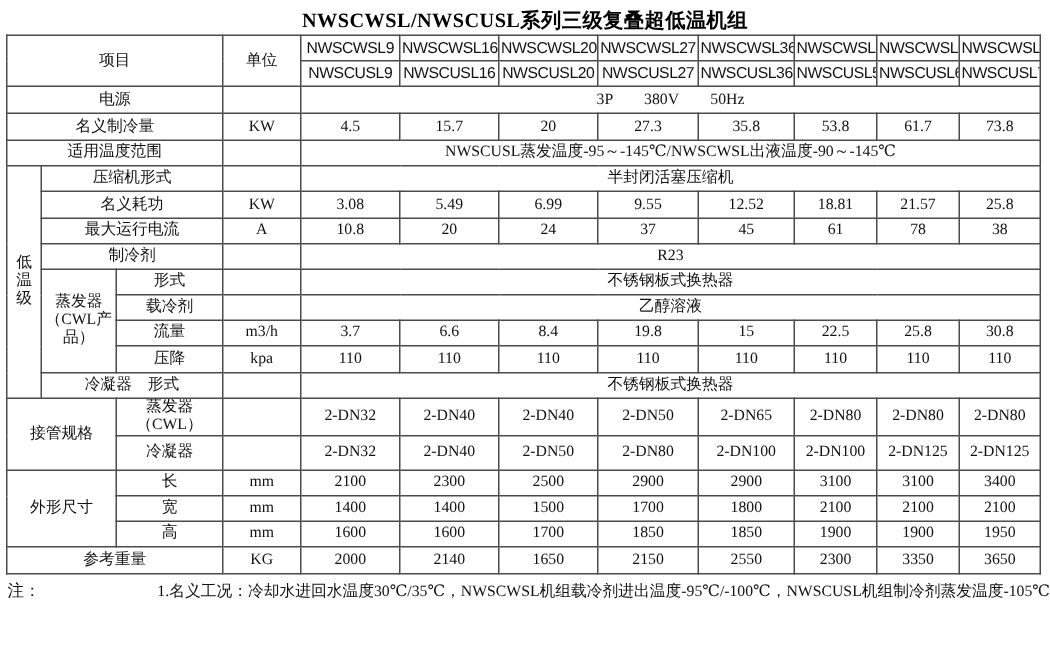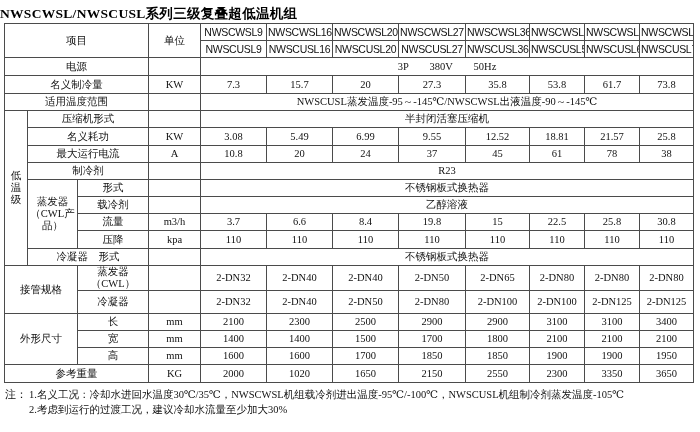--- a/index.html
+++ b/index.html
@@ -1,21 +1,21 @@
 <!DOCTYPE html>
 <html><head>
 <meta charset="utf-8">
 <style>
   * { box-sizing: border-box; margin: 0; padding: 0; }
   html, body { width: 700px; height: 432px; background: #ffffff; overflow: hidden; }
   body { font-family: "Liberation Serif", "DejaVu Serif", serif; color: #111111; }
 
   .page-title {
     width: 700px; height: 23px; padding-top: 5px;
-    text-align: left; font-size: 13.5px; font-weight: bold; color: #000;
+    text-align: center; font-size: 13.5px; font-weight: bold; color: #000;
     letter-spacing: 0.3px;
   }
 
   table.spec {
     margin-left: 4px; width: 660px;
     border-collapse: collapse; table-layout: fixed;
     border: 1.5px solid #3f3f3f;
   }
   table.spec td {
     border: 1px solid #4b4b4b;
@@ -32,21 +32,21 @@
   td.vlbl { font-size: 10.5px; line-height: 13px; padding: 0; margin-top: 43px; }
   td.grp  { font-size: 10px; line-height: 12px; padding: 0 2px; }
   td.small-lbl { font-size: 8.5px; }
   td.val  { font-size: 10.5px; }
 
   .notes {
     display: flex; align-items: flex-start;
     margin: 4px 0 0 5px; font-size: 10.5px; color: #111;
   }
   .notes-prefix { width: 24px; flex: 0 0 24px; line-height: 15px; font-size: 11px; }
-  .notes-list { flex: 1; }
+  .notes-list { flex: 1; text-align: right; }
   .note-item { line-height: 15px; white-space: nowrap; }
 </style>
 </head>
 <body>
 
 <div class="page-title">NWSCWSL/NWSCUSL系列三级复叠超低温机组</div>
 
 <table class="spec">
   <colgroup>
     <col style="width:23px">
@@ -89,21 +89,21 @@
 
   <tr class="h18">
     <td class="lbl" colspan="3">电源</td>
     <td></td>
     <td class="val" colspan="8">3P　　380V　　50Hz</td>
   </tr>
 
   <tr class="h18">
     <td class="lbl" colspan="3">名义制冷量</td>
     <td>KW</td>
-    <td class="val">7.3</td>
+    <td class="val">4.5</td>
         <td class="val">15.7</td>
         <td class="val">20</td>
         <td class="val">27.3</td>
         <td class="val">35.8</td>
         <td class="val">53.8</td>
         <td class="val">61.7</td>
         <td class="val">73.8</td>
   </tr>
 
   <tr class="h17">
@@ -257,30 +257,29 @@
         <td class="val">1850</td>
         <td class="val">1900</td>
         <td class="val">1900</td>
         <td class="val">1950</td>
   </tr>
 
   <tr class="h18">
     <td class="lbl" colspan="3">参考重量</td>
     <td>KG</td>
     <td class="val">2000</td>
-        <td class="val">1020</td>
+        <td class="val">2140</td>
         <td class="val">1650</td>
         <td class="val">2150</td>
         <td class="val">2550</td>
         <td class="val">2300</td>
         <td class="val">3350</td>
         <td class="val">3650</td>
   </tr>
 </tbody>
   </table>
 
 <div class="notes">
   <div class="notes-prefix">注：</div>
   <div class="notes-list">
     <div class="note-item">1.名义工况：冷却水进回水温度30℃/35℃，NWSCWSL机组载冷剂进出温度-95℃/-100℃，NWSCUSL机组制冷剂蒸发温度-105℃</div>
-      <div class="note-item">2.考虑到运行的过渡工况，建议冷却水流量至少加大30%</div>
   </div>
 </div>
 
 </body></html>

